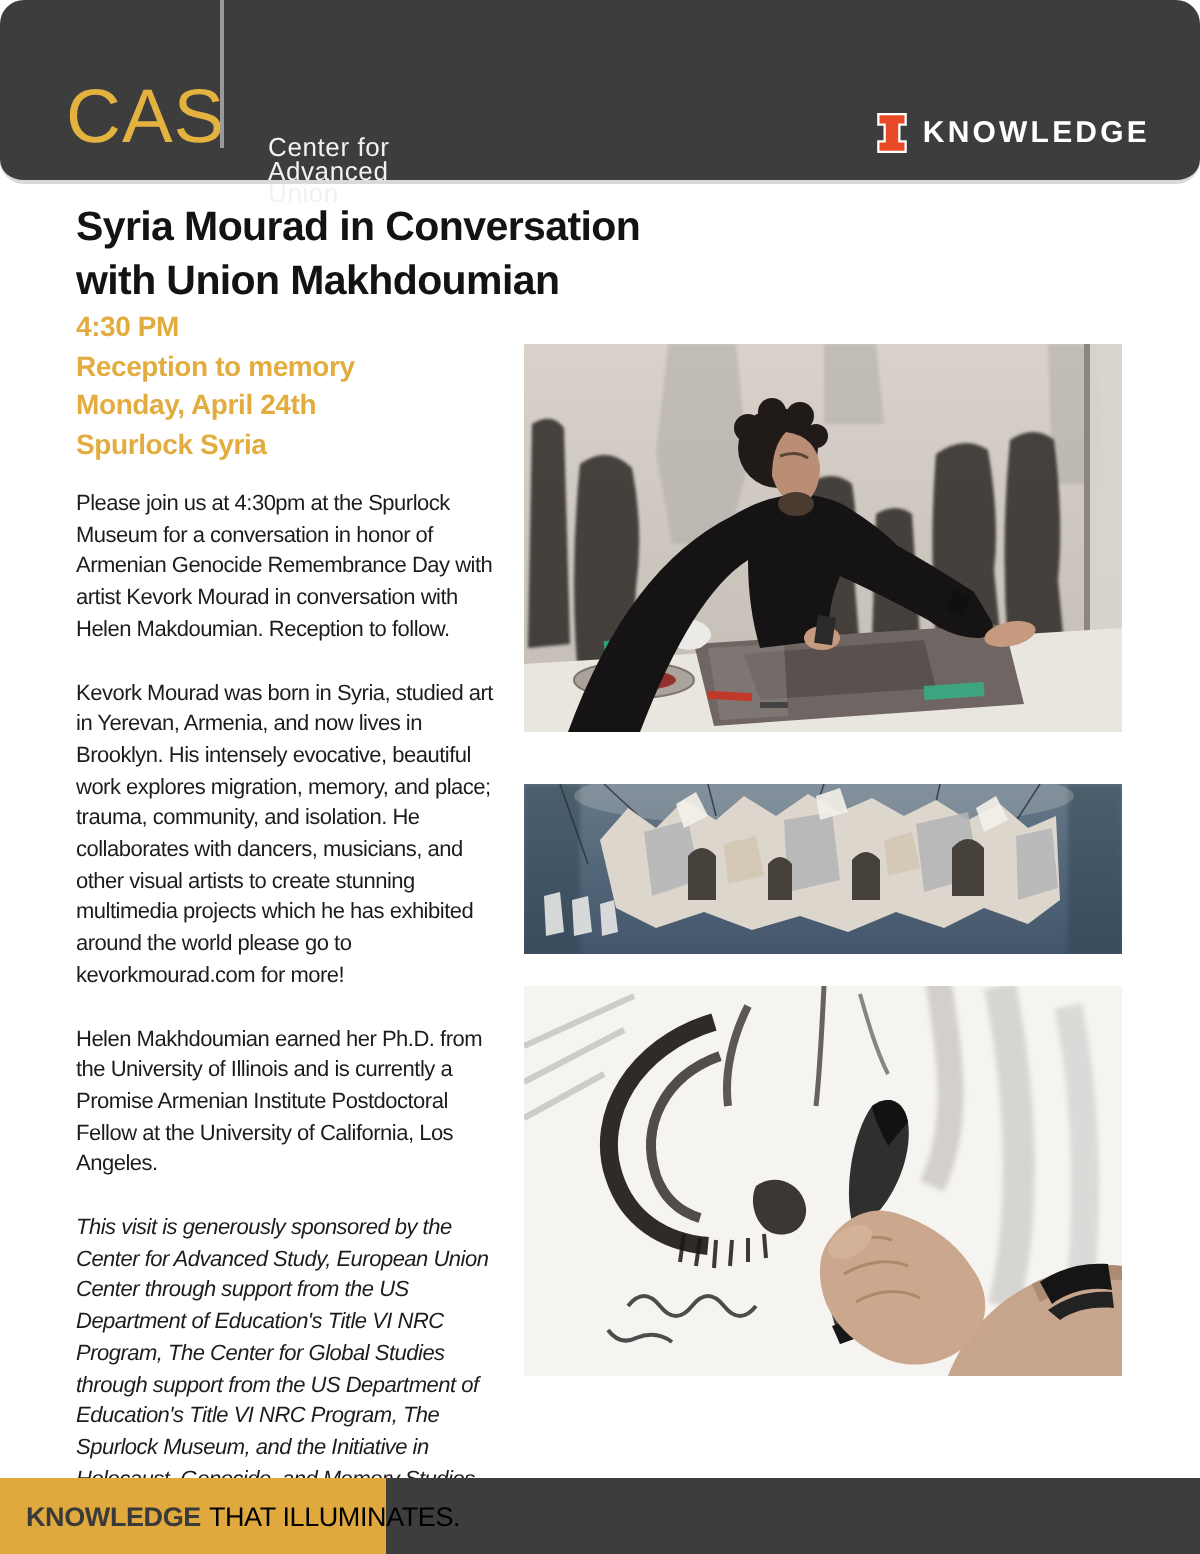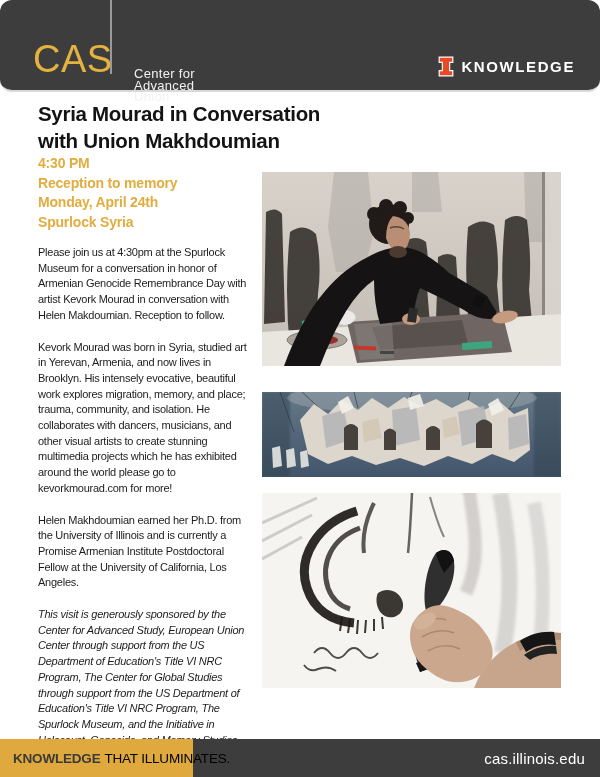--- a/index.html
+++ b/index.html
@@ -302,16 +302,15 @@
       </g>
       <ellipse cx="163" cy="128" rx="12" ry="7" fill="#d4b298" transform="rotate(-30 163 128)"></ellipse>
     </svg>
   </figure>
 
   <div class="footer">
     <div class="tagline-box">
       <span class="tagline-bold">KNOWLEDGE</span>
       <span class="tagline-rest">THAT ILLUMINATES.</span>
     </div>
-    <a class="footer-url" href="#">cas.illinois.edu</a>
   </div>
 
 </div>
 
 </body></html>

